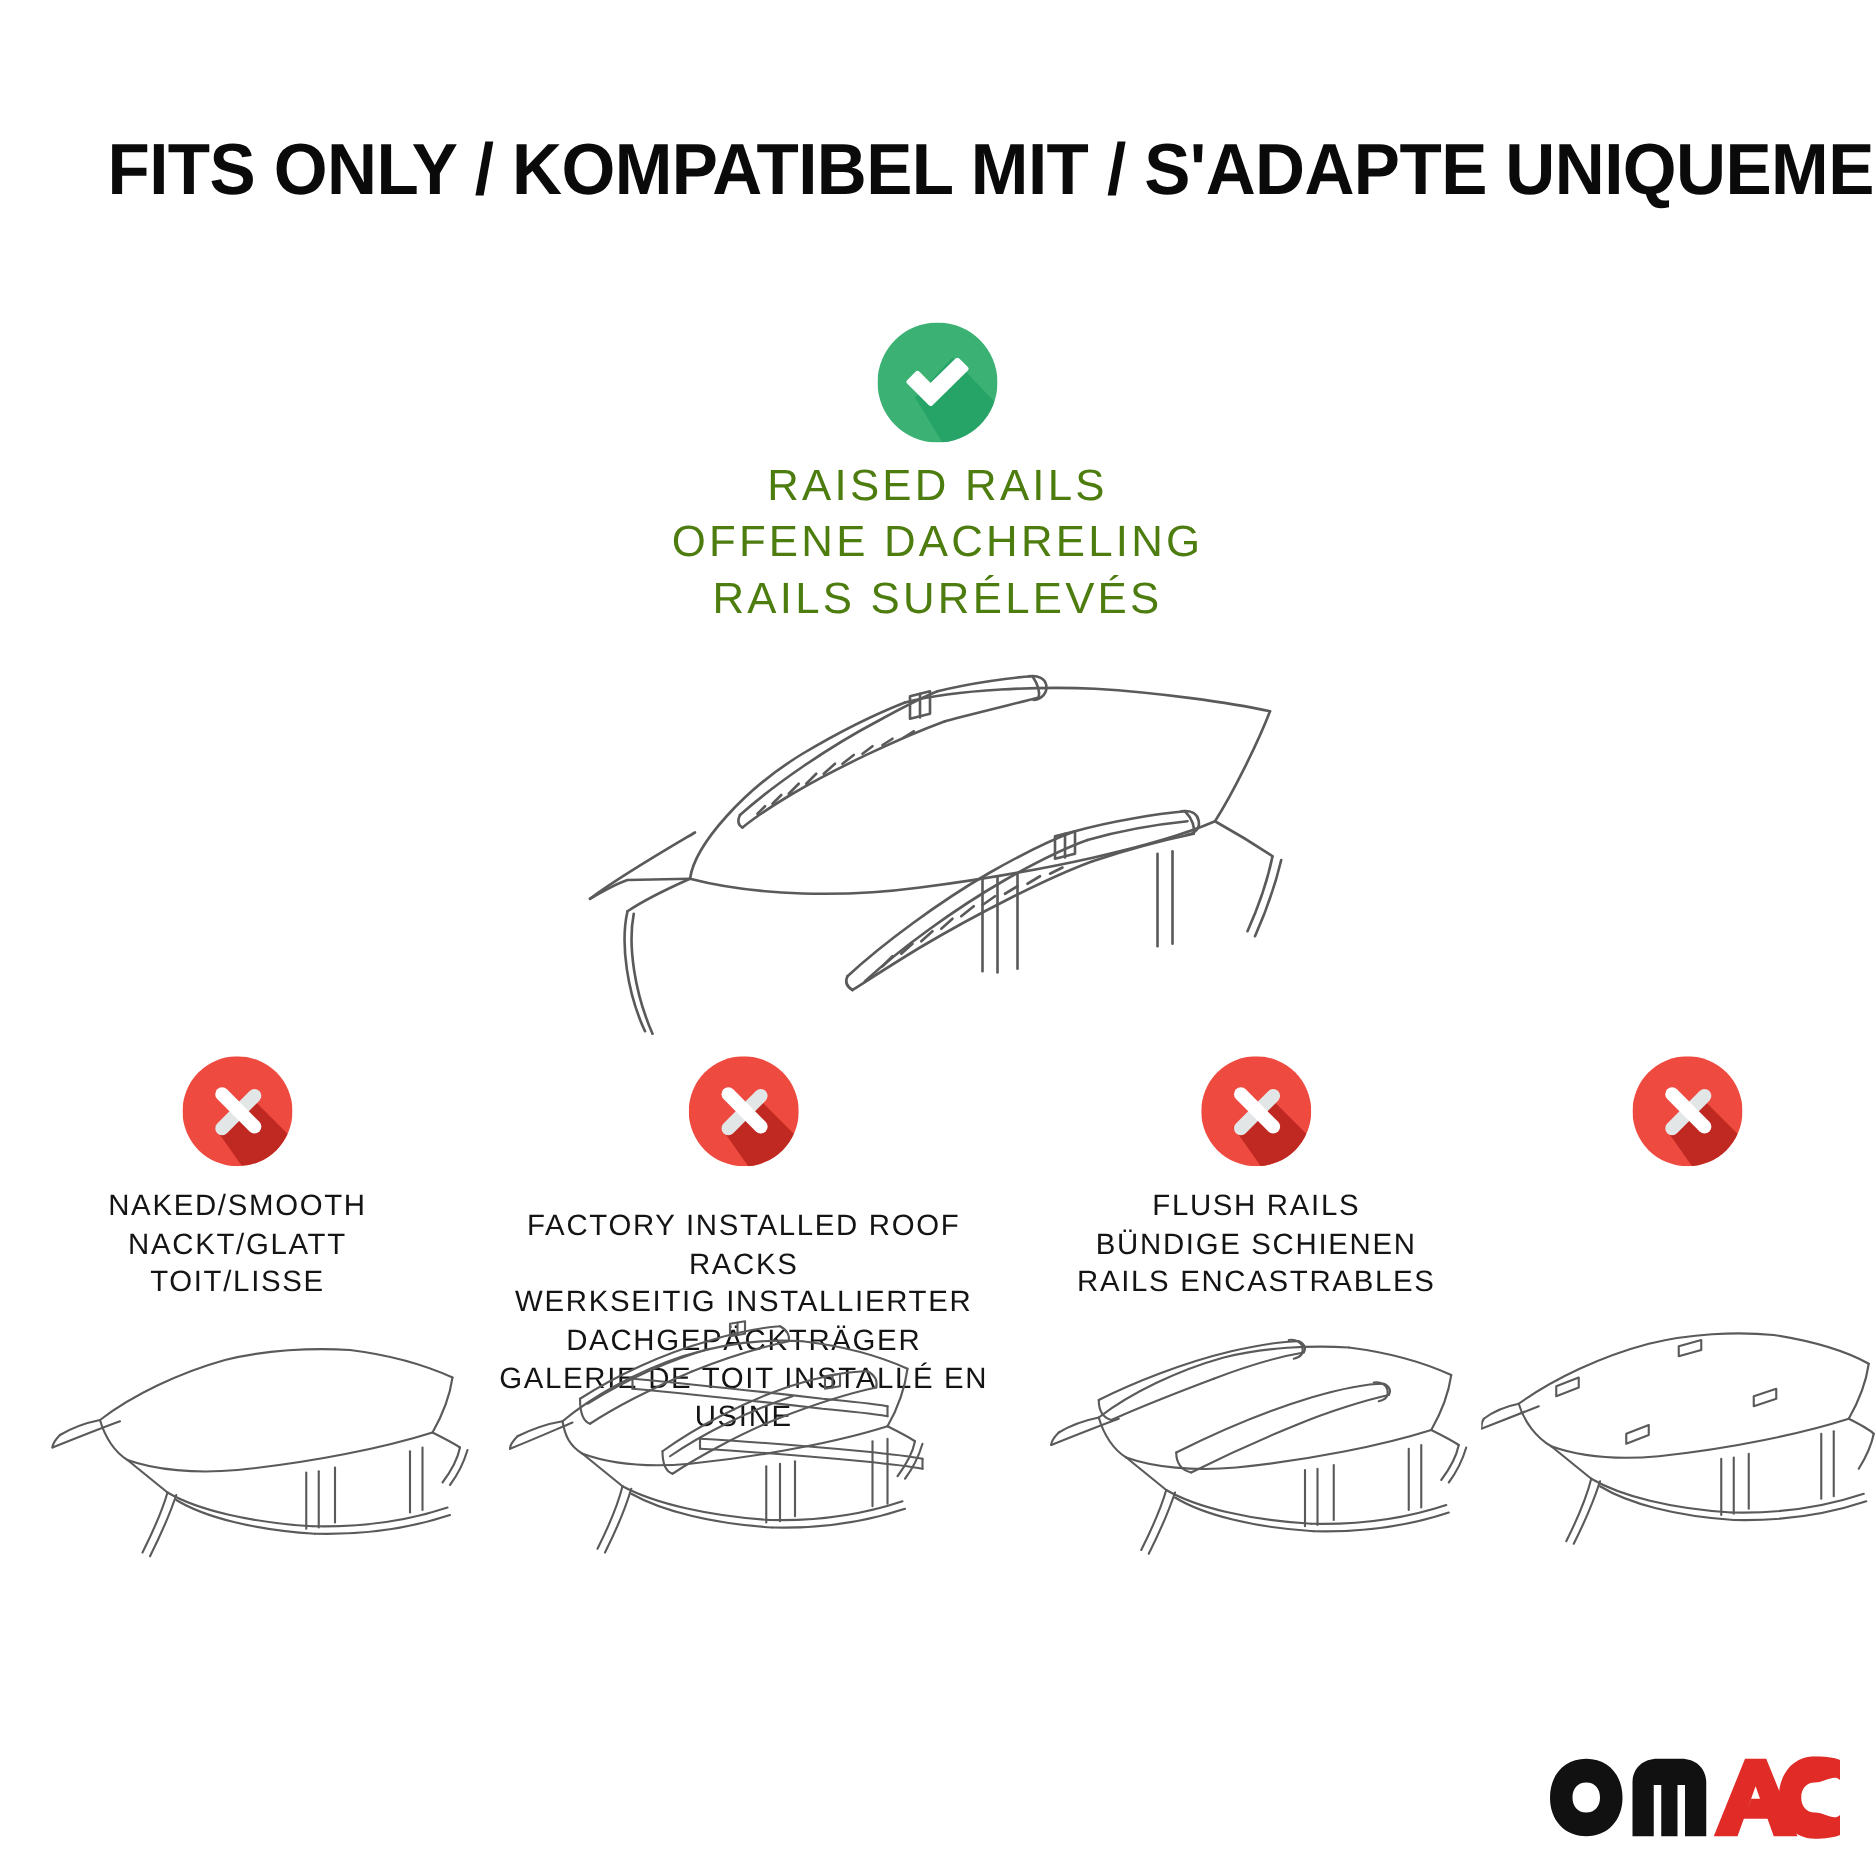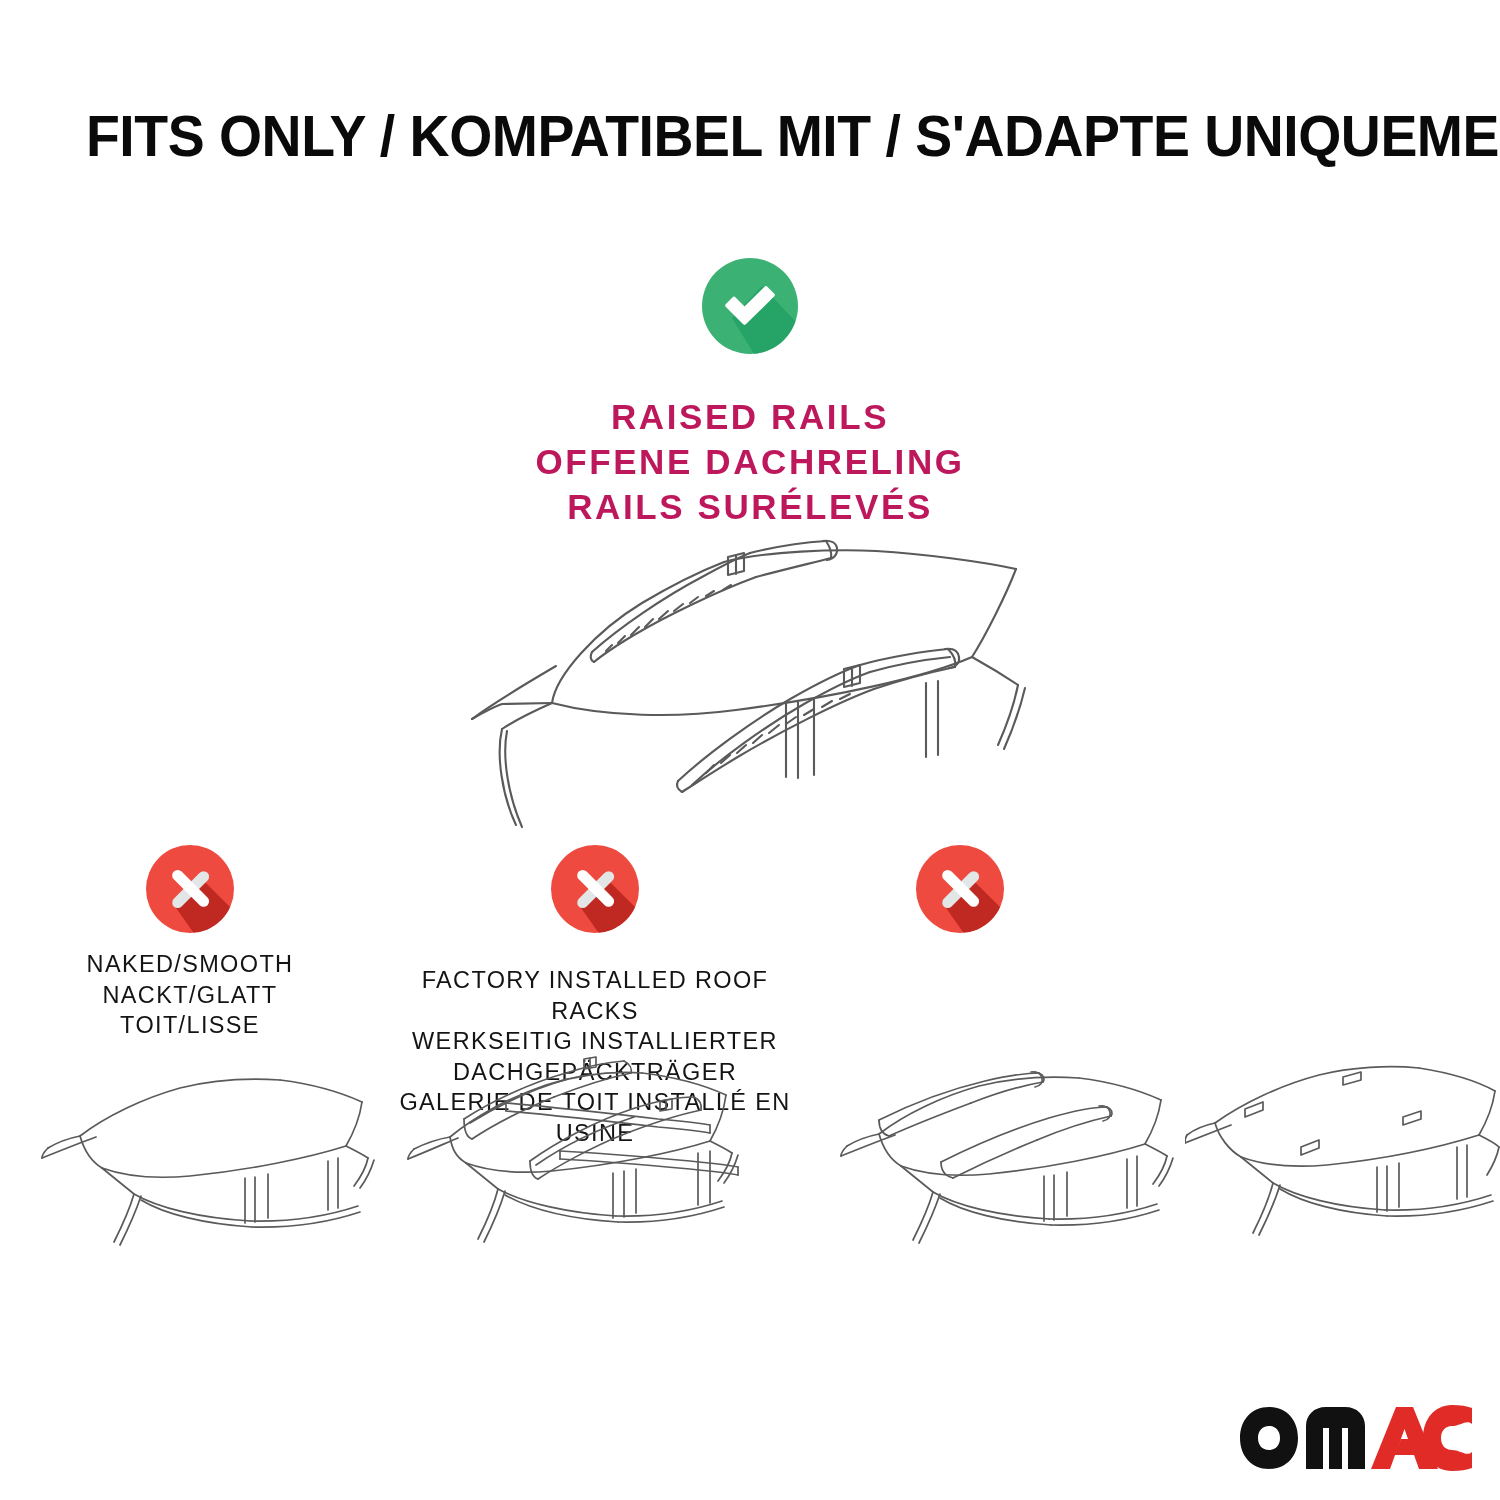--- a/index.html
+++ b/index.html
@@ -44,27 +44,27 @@
   }
 
   .badge {
     position: relative;
     display: block;
   }
 
   .badge svg { display: block; }
 
   #primary-label {
-    margin-top: 40px;
+    margin-top: 12px;
     text-align: center;
     font-size: 35px;
-    font-weight: 700;
+    font-weight: 400;
     letter-spacing: 2.6px;
     line-height: 1.29;
-    color: #be185d;
+    color: #4d7c0f;
     white-space: pre-line;
   }
 
   #primary-illustration {
     position: absolute;
     left: 406px;
     top: 505px;
     width: 700px;
     height: 330px;
   }
@@ -264,20 +264,42 @@
         </g>
         <rect x="43" y="22" width="12" height="52" rx="6" fill="#FFFFFF" transform="rotate(-45 48 48)"></rect>
       </svg>
     </span>
     <div class="option-label">FACTORY INSTALLED ROOF RACKS
 WERKSEITIG INSTALLIERTER
 DACHGEPÄCKTRÄGER
 GALERIE DE TOIT INSTALLÉ EN USINE</div>
   </div>
 
+  <div class="option-col col-2">
+    <span class="badge">
+      <svg width="88" height="88" viewBox="0 0 96 96" aria-hidden="true">
+        <defs>
+            <clipPath id="clipRed2">
+              <circle cx="48" cy="48" r="48"></circle>
+            </clipPath>
+          </defs>
+        <circle cx="48" cy="48" r="48" fill="#EF4A3F"></circle>
+        <g clip-path="url(#clipRed2)">
+          <polygon points="58,34 96,72 96,96 52,96 28,62" fill="#B3201A" opacity="0.80"></polygon>
+        </g>
+        <g clip-path="url(#clipRed2)">
+          <rect x="43" y="22" width="12" height="52" rx="6" fill="#E3E6E7" transform="rotate(45 48 48)"></rect>
+        </g>
+        <rect x="43" y="22" width="12" height="52" rx="6" fill="#FFFFFF" transform="rotate(-45 48 48)"></rect>
+      </svg>
+    </span>
+    <div class="option-label">FLUSH RAILS
+BÜNDIGE SCHIENEN
+RAILS ENCASTRABLES</div>
+  </div>
 
   <div class="option-col col-3">
     <span class="badge">
       <svg width="88" height="88" viewBox="0 0 96 96" aria-hidden="true">
         <defs>
             <clipPath id="clipRed3">
               <circle cx="48" cy="48" r="48"></circle>
             </clipPath>
           </defs>
         <circle cx="48" cy="48" r="48" fill="#EF4A3F"></circle>

